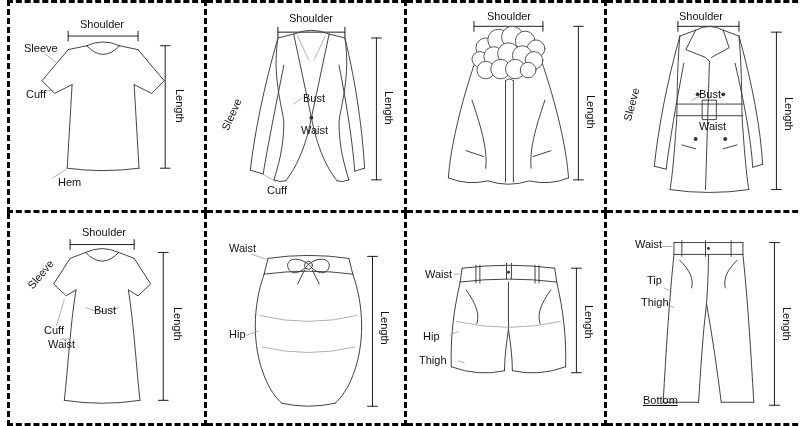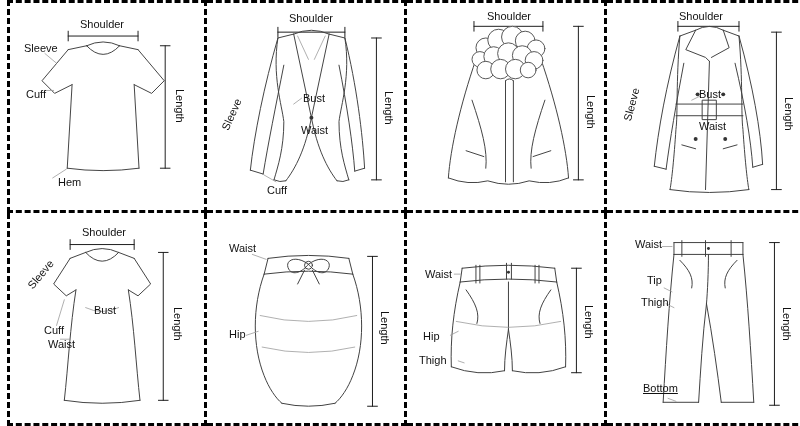--- a/index.html
+++ b/index.html
@@ -233,17 +233,17 @@
       <path d="M101,92 C107,125 112,160 116,192"></path>
       <path d="M57,192 L93,192 M116,192 L149,192"></path>
       <path d="M74,48 C84,58 88,66 86,76"></path>
       <path d="M132,48 C122,58 118,66 120,76"></path>
       <path class="light" d="M56,34 L66,34 M58,76 L66,80 M60,92 L68,96 M62,188 L70,191"></path>
       <path class="measure" d="M170,30 V195 M165,30 H175 M165,195 H175"></path>
     </svg>
     <span class="lbl" style="left:28px;top:26px;">Waist</span>
     <span class="lbl" style="left:40px;top:62px;">Tip</span>
     <span class="lbl" style="left:34px;top:84px;">Thigh</span>
-    <span class="lbl" style="left:36px;top:170px;text-decoration:underline;">Bottom</span>
+    <span class="lbl" style="left:36px;top:182px;text-decoration:underline;">Bottom</span>
     <span class="lbl vert" style="left:174px;top:94px;">Length</span>
   </div>
 
 </div>
 
 </body></html>

